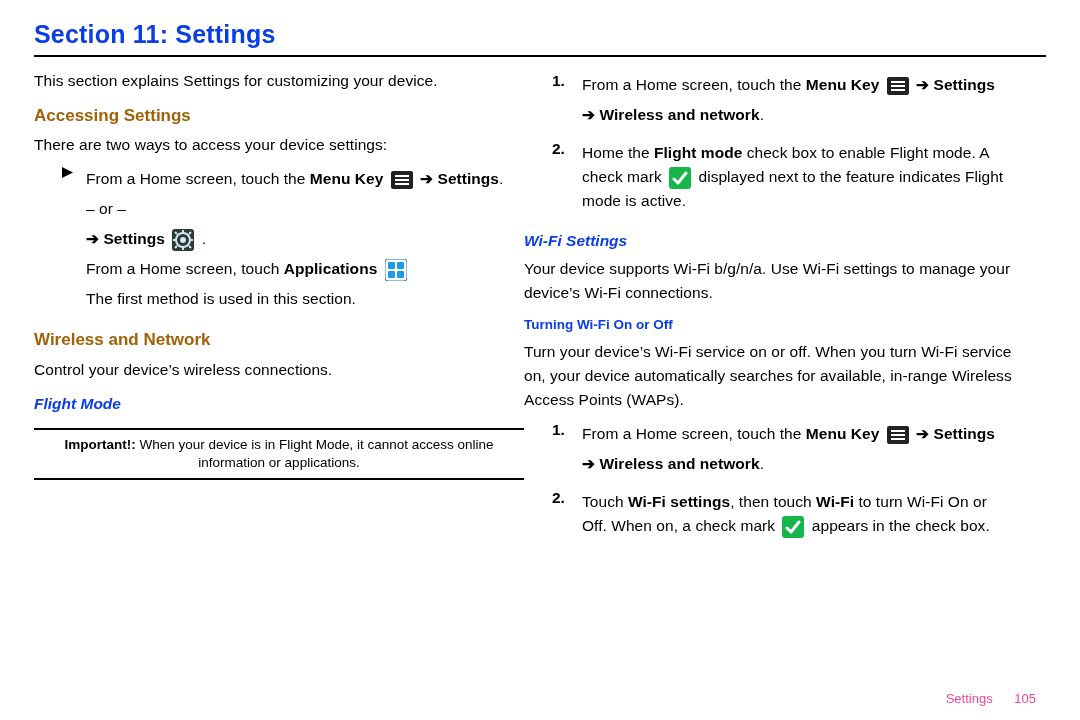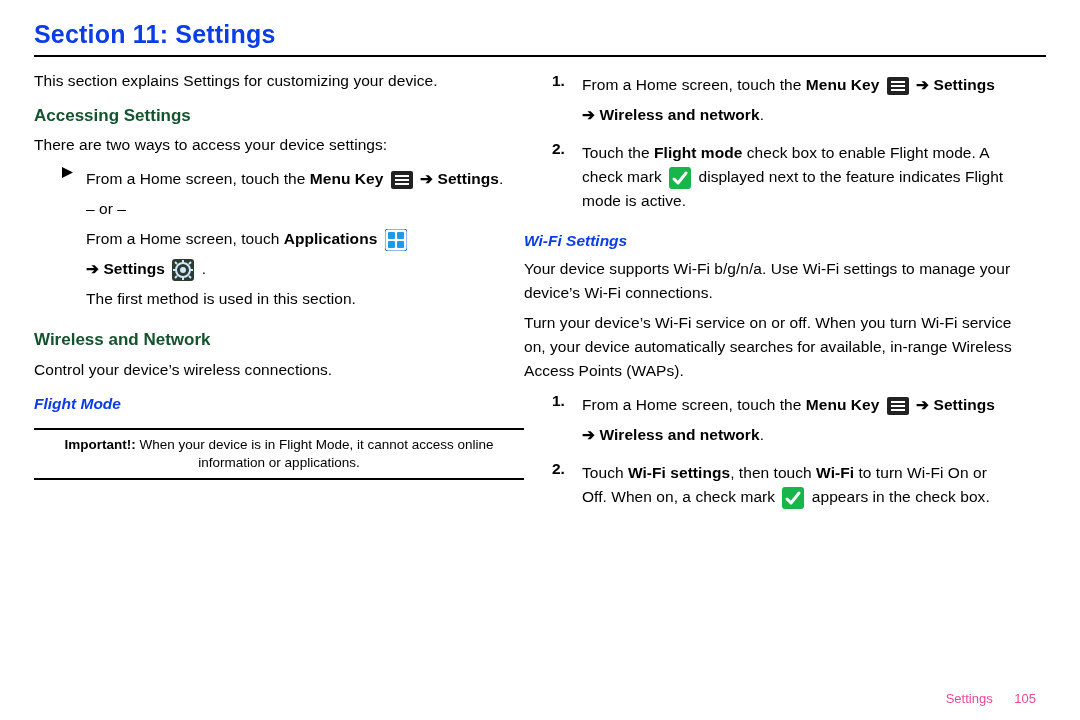--- a/index.html
+++ b/index.html
@@ -25,21 +25,21 @@
   .columns {
     display: flex;
   }
   .col {
     width: 490px;
     font-size: 15.5px;
     line-height: 1.55;
   }
   .col p { margin: 4px 0 6px 0; letter-spacing: 0.05px; }
   .h2 {
-    color: #14532d;
+    color: #a16207;
     font-weight: 800;
     font-size: 17px;
     margin: 10px 0 4px 0;
   }
   .h3 {
     color: #0b3de6;
     font-weight: 700;
     font-style: italic;
     font-size: 15.5px;
     margin: 10px 0 2px 0;
@@ -117,52 +117,52 @@
                   <rect x="0" y="0" width="22" height="18" rx="2" fill="#222"></rect>
                   <rect x="4" y="4" width="14" height="2" fill="#fff"></rect>
                   <rect x="4" y="8" width="14" height="2" fill="#fff"></rect>
                   <rect x="4" y="12" width="14" height="2" fill="#fff"></rect>
                 </svg>
             </span>
             <span class="flow bold"> ➔ </span><span class="flow bold">Settings</span><span class="flow">.</span>
           </p>
           <p>– or –</p>
           <p>
-            <span class="flow">From a Home screen, touch </span><span class="flow bold">Applications</span>
-            <span class="icon">
-              <svg width="22" height="22" viewBox="0 0 22 22">
-                  <rect x="0" y="0" width="22" height="22" rx="3" fill="#fff" stroke="#1d6fd6" stroke-width="1"></rect>
-                  <rect x="3" y="3" width="7" height="7" rx="1" fill="#1d9be8"></rect>
-                  <rect x="12" y="3" width="7" height="7" rx="1" fill="#1d9be8"></rect>
-                  <rect x="3" y="12" width="7" height="7" rx="1" fill="#1d9be8"></rect>
-                  <rect x="12" y="12" width="7" height="7" rx="1" fill="#1d9be8"></rect>
-                </svg>
-            </span>
-          </p>
-          <p>
             <span class="flow bold">➔ </span><span class="flow bold">Settings</span>
             <span class="icon">
               <svg width="22" height="22" viewBox="0 0 22 22">
                   <rect x="0" y="0" width="22" height="22" rx="3" fill="#2d3a2e"></rect>
                   <circle cx="11" cy="11" r="7" fill="none" stroke="#cfe8ff" stroke-width="2"></circle>
                   <circle cx="11" cy="11" r="3" fill="#cfe8ff"></circle>
                   <g stroke="#cfe8ff" stroke-width="2">
                     <line x1="11" y1="1" x2="11" y2="4"></line>
                     <line x1="11" y1="18" x2="11" y2="21"></line>
                     <line x1="1" y1="11" x2="4" y2="11"></line>
                     <line x1="18" y1="11" x2="21" y2="11"></line>
                     <line x1="3" y1="3" x2="5" y2="5"></line>
                     <line x1="17" y1="17" x2="19" y2="19"></line>
                     <line x1="17" y1="5" x2="19" y2="3"></line>
                     <line x1="3" y1="19" x2="5" y2="17"></line>
                   </g>
                 </svg>
             </span>
             <span class="flow"> .</span>
           </p>
+          <p>
+            <span class="flow">From a Home screen, touch </span><span class="flow bold">Applications</span>
+            <span class="icon">
+              <svg width="22" height="22" viewBox="0 0 22 22">
+                  <rect x="0" y="0" width="22" height="22" rx="3" fill="#fff" stroke="#1d6fd6" stroke-width="1"></rect>
+                  <rect x="3" y="3" width="7" height="7" rx="1" fill="#1d9be8"></rect>
+                  <rect x="12" y="3" width="7" height="7" rx="1" fill="#1d9be8"></rect>
+                  <rect x="3" y="12" width="7" height="7" rx="1" fill="#1d9be8"></rect>
+                  <rect x="12" y="12" width="7" height="7" rx="1" fill="#1d9be8"></rect>
+                </svg>
+            </span>
+          </p>
           <p>The first method is used in this section.</p>
         </div>
       </div>
 
       <div class="h2">Wireless and Network</div>
       <p>Control your device’s wireless connections.</p>
 
       <div class="h3">Flight Mode</div>
 
       <div class="important-box">
@@ -189,35 +189,36 @@
           <p>
             <span class="flow bold">➔ </span><span class="flow bold">Wireless and network</span><span class="flow">.</span>
           </p>
         </div>
       </div>
 
       <div class="num-row indent1">
         <span class="num">2.</span>
         <div>
           <p>
-            <span class="flow">Touch the </span><span class="flow bold">Flight mode</span><span class="flow"> check box to enable Flight mode. A check mark </span>
+            <span class="flow">Home the </span><span class="flow bold">Flight mode</span><span class="flow"> check box to enable Flight mode. A check mark </span>
             <span class="icon">
               <svg width="22" height="22" viewBox="0 0 22 22">
                   <rect x="0" y="0" width="22" height="22" rx="3" fill="#17b64a"></rect>
                   <polyline points="5,12 9,16 17,6" fill="none" stroke="#fff" stroke-width="3" stroke-linecap="round" stroke-linejoin="round"></polyline>
                 </svg>
             </span>
             <span class="flow"> displayed next to the feature indicates Flight mode is active.</span>
           </p>
         </div>
       </div>
 
       <div class="h3">Wi-Fi Settings</div>
       <p>Your device supports Wi-Fi b/g/n/a. Use Wi-Fi settings to manage your device’s Wi-Fi connections.</p>
 
+      <div class="h4">Turning Wi-Fi On or Off</div>
       <p>Turn your device’s Wi-Fi service on or off. When you turn Wi-Fi service on, your device automatically searches for available, in-range Wireless Access Points (WAPs).</p>
 
       <div class="num-row indent1">
         <span class="num">1.</span>
         <div>
           <p>
             <span class="flow">From a Home screen, touch the </span><span class="flow bold">Menu Key</span>
             <span class="icon">
               <svg width="22" height="18" viewBox="0 0 22 18">
                   <rect x="0" y="0" width="22" height="18" rx="2" fill="#222"></rect>

